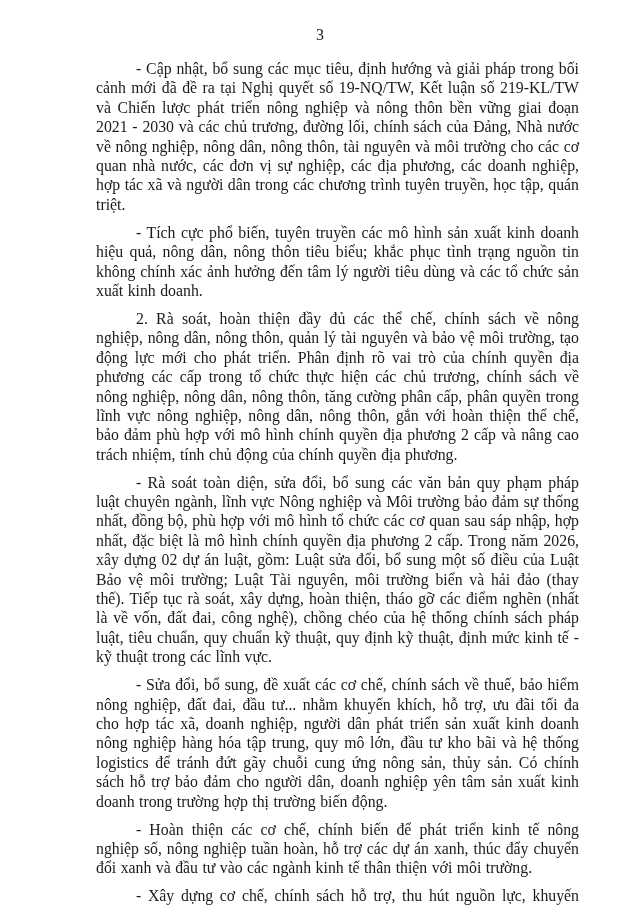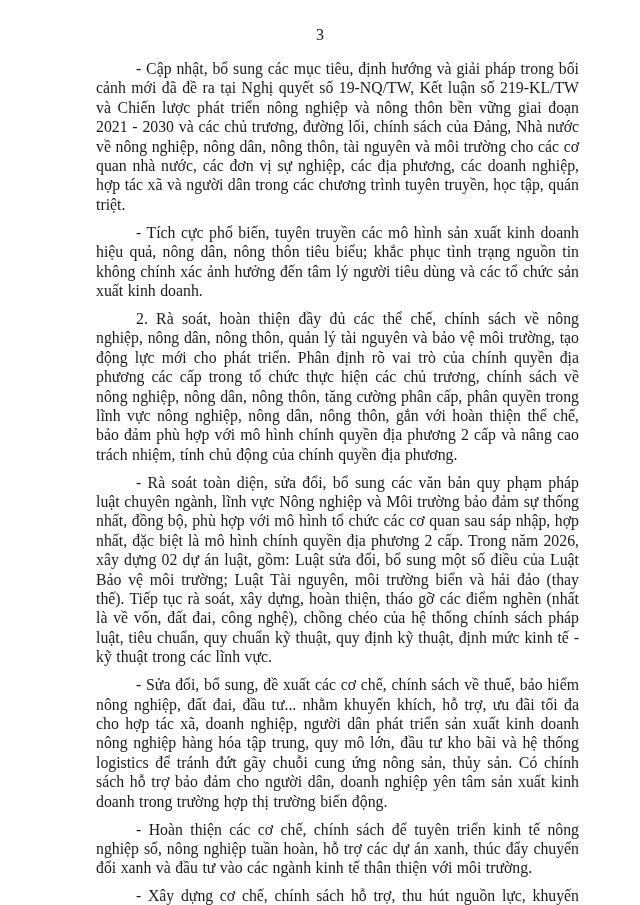--- a/index.html
+++ b/index.html
@@ -45,17 +45,17 @@
 <body>
 
 <div class="page">
   <div class="page-number">3</div>
   <div class="doc-body">
     <p class="para">- Cập nhật, bổ sung các mục tiêu, định hướng và giải pháp trong bối cảnh mới đã đề ra tại Nghị quyết số 19-NQ/TW, Kết luận số 219-KL/TW và Chiến lược phát triển nông nghiệp và nông thôn bền vững giai đoạn 2021 - 2030 và các chủ trương, đường lối, chính sách của Đảng, Nhà nước về nông nghiệp, nông dân, nông thôn, tài nguyên và môi trường cho các cơ quan nhà nước, các đơn vị sự nghiệp, các địa phương, các doanh nghiệp, hợp tác xã và người dân trong các chương trình tuyên truyền, học tập, quán triệt.</p>
     <p class="para">- Tích cực phổ biến, tuyên truyền các mô hình sản xuất kinh doanh hiệu quả, nông dân, nông thôn tiêu biểu; khắc phục tình trạng nguồn tin không chính xác ảnh hưởng đến tâm lý người tiêu dùng và các tổ chức sản xuất kinh doanh.</p>
     <p class="para">2. Rà soát, hoàn thiện đầy đủ các thể chế, chính sách về nông nghiệp, nông dân, nông thôn, quản lý tài nguyên và bảo vệ môi trường, tạo động lực mới cho phát triển. Phân định rõ vai trò của chính quyền địa phương các cấp trong tổ chức thực hiện các chủ trương, chính sách về nông nghiệp, nông dân, nông thôn, tăng cường phân cấp, phân quyền trong lĩnh vực nông nghiệp, nông dân, nông thôn, gắn với hoàn thiện thể chế, bảo đảm phù hợp với mô hình chính quyền địa phương 2 cấp và nâng cao trách nhiệm, tính chủ động của chính quyền địa phương.</p>
     <p class="para">- Rà soát toàn diện, sửa đổi, bổ sung các văn bản quy phạm pháp luật chuyên ngành, lĩnh vực Nông nghiệp và Môi trường bảo đảm sự thống nhất, đồng bộ, phù hợp với mô hình tổ chức các cơ quan sau sáp nhập, hợp nhất, đặc biệt là mô hình chính quyền địa phương 2 cấp. Trong năm 2026, xây dựng 02 dự án luật, gồm: Luật sửa đổi, bổ sung một số điều của Luật Bảo vệ môi trường; Luật Tài nguyên, môi trường biển và hải đảo (thay thế). Tiếp tục rà soát, xây dựng, hoàn thiện, tháo gỡ các điểm nghẽn (nhất là về vốn, đất đai, công nghệ), chồng chéo của hệ thống chính sách pháp luật, tiêu chuẩn, quy chuẩn kỹ thuật, quy định kỹ thuật, định mức kinh tế - kỹ thuật trong các lĩnh vực.</p>
     <p class="para">- Sửa đổi, bổ sung, đề xuất các cơ chế, chính sách về thuế, bảo hiểm nông nghiệp, đất đai, đầu tư... nhằm khuyến khích, hỗ trợ, ưu đãi tối đa cho hợp tác xã, doanh nghiệp, người dân phát triển sản xuất kinh doanh nông nghiệp hàng hóa tập trung, quy mô lớn, đầu tư kho bãi và hệ thống logistics để tránh đứt gãy chuỗi cung ứng nông sản, thủy sản. Có chính sách hỗ trợ bảo đảm cho người dân, doanh nghiệp yên tâm sản xuất kinh doanh trong trường hợp thị trường biến động.</p>
-    <p class="para">- Hoàn thiện các cơ chế, chính sách để tuyên triển kinh tế nông nghiệp số, nông nghiệp tuần hoàn, hỗ trợ các dự án xanh, thúc đẩy chuyển đổi xanh và đầu tư vào các ngành kinh tế thân thiện với môi trường.</p>
+    <p class="para">- Hoàn thiện các cơ chế, chính biến để phát triển kinh tế nông nghiệp số, nông nghiệp tuần hoàn, hỗ trợ các dự án xanh, thúc đẩy chuyển đổi xanh và đầu tư vào các ngành kinh tế thân thiện với môi trường.</p>
     <p class="para">- Xây dựng cơ chế, chính sách hỗ trợ, thu hút nguồn lực, khuyến khích các thành phần kinh tế đầu tư mạnh mẽ vào nông nghiệp và môi trường, thúc đẩy quá trình "xuất khẩu ngành nông nghiệp" để nâng cao khả năng tiếp cận thị trường, sức cạnh tranh, giá trị gia tăng, uy tín và vị thế của đất nước.</p>
 
   </div>
 </div>
 
 </body></html>

